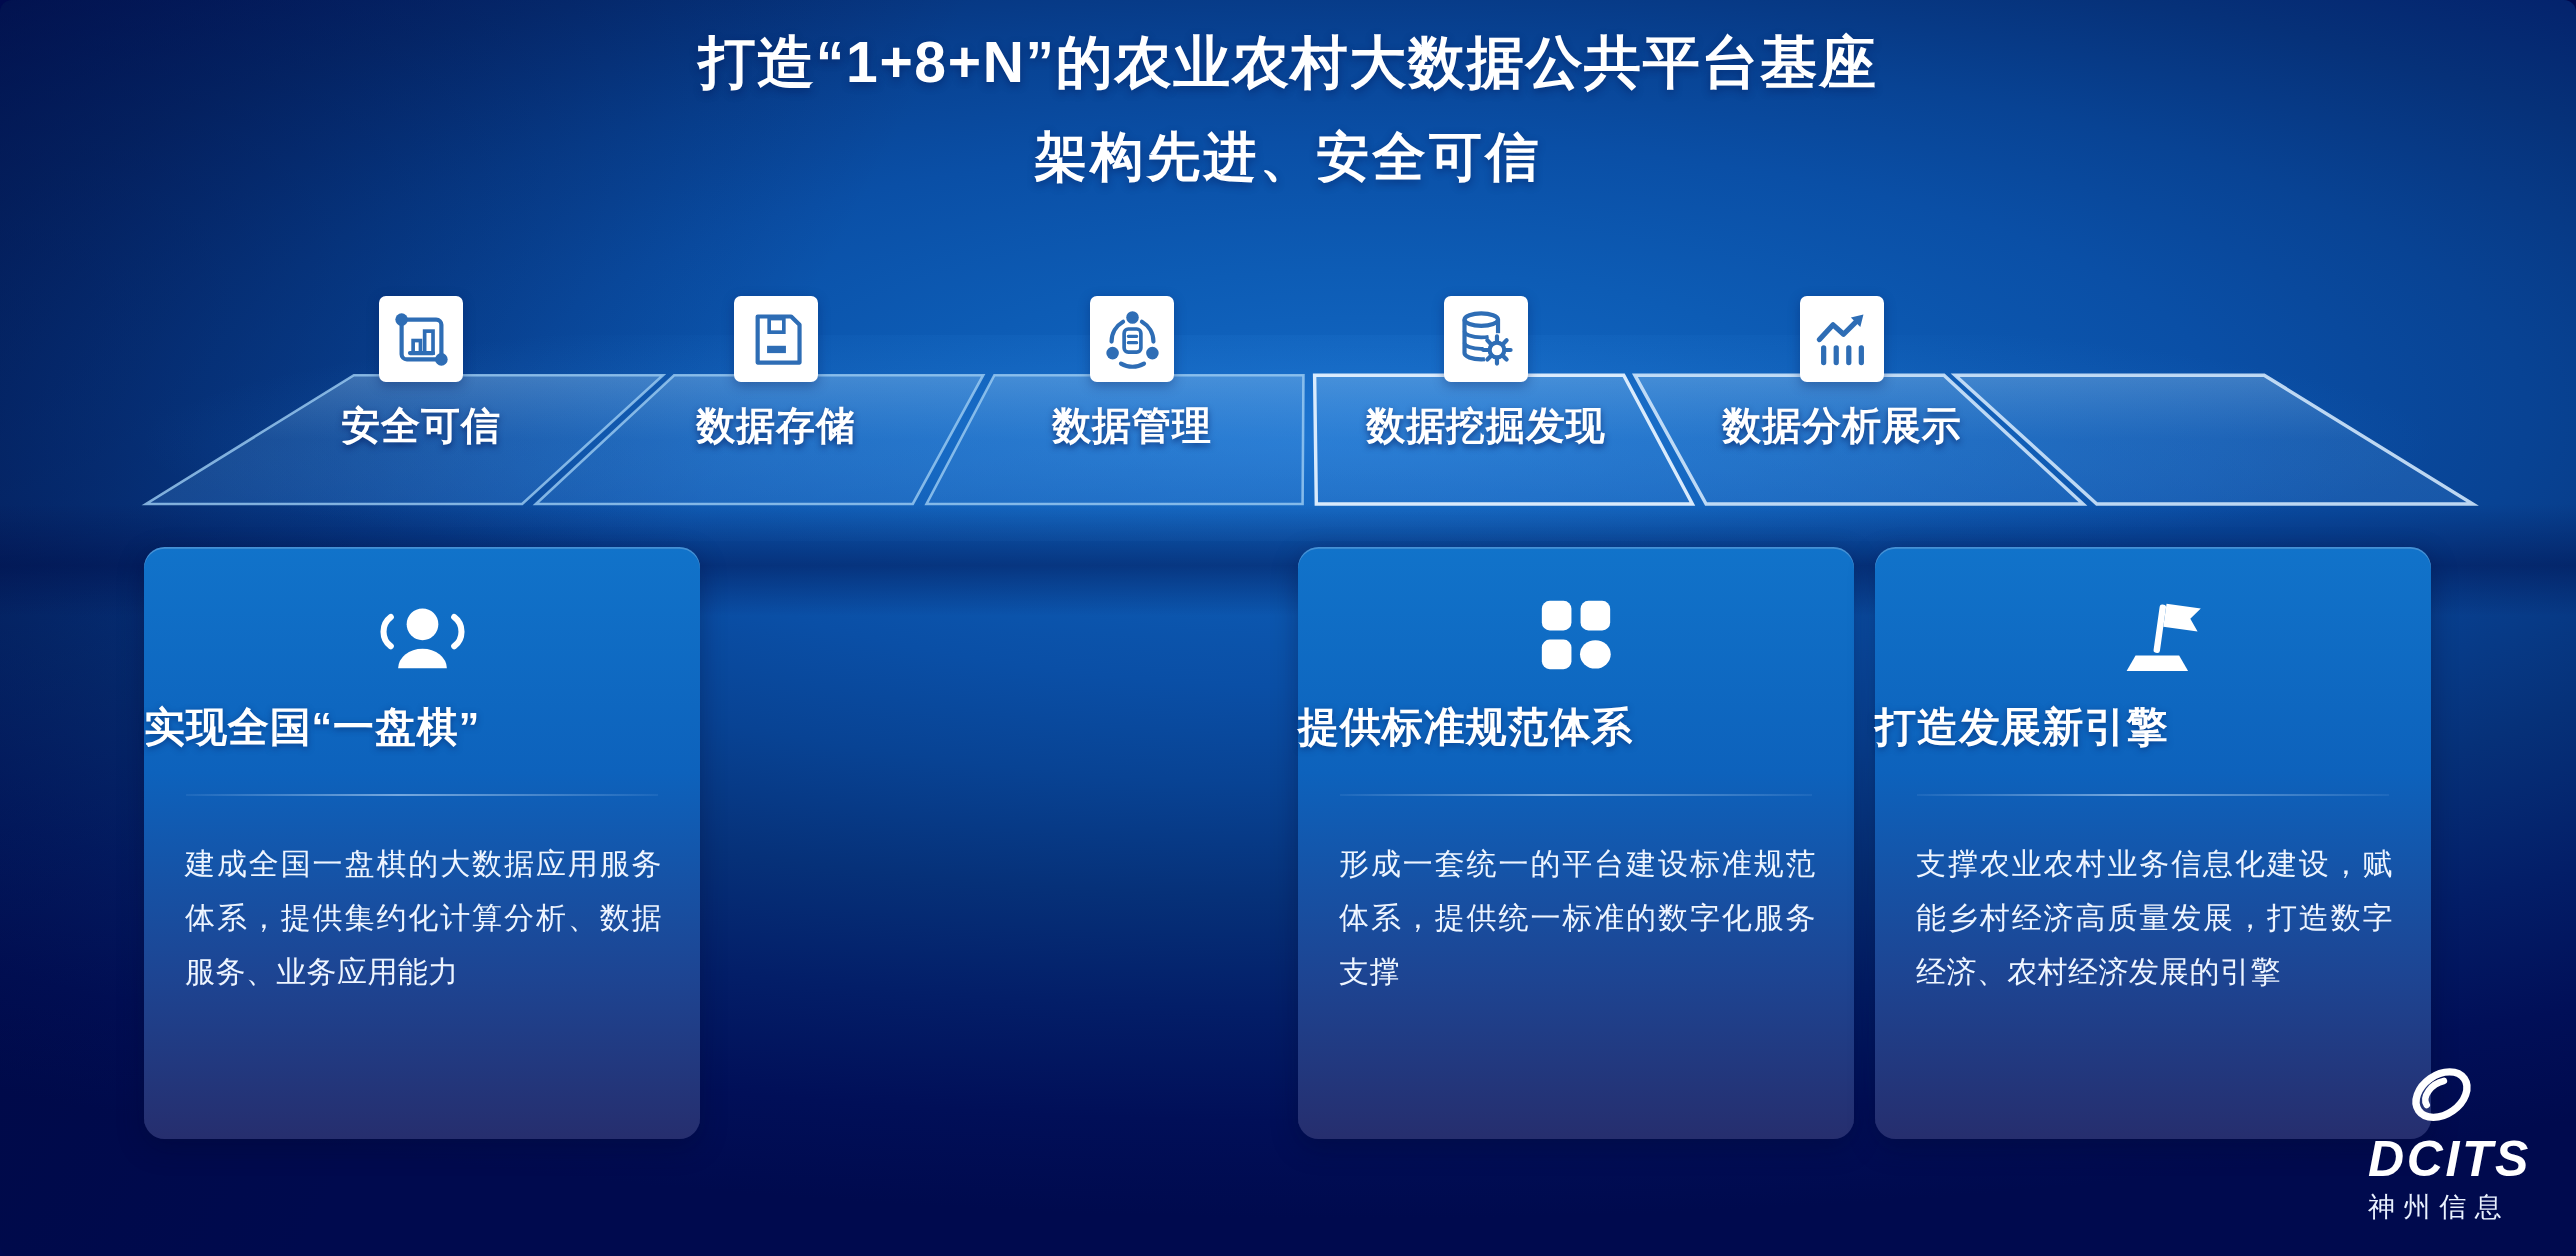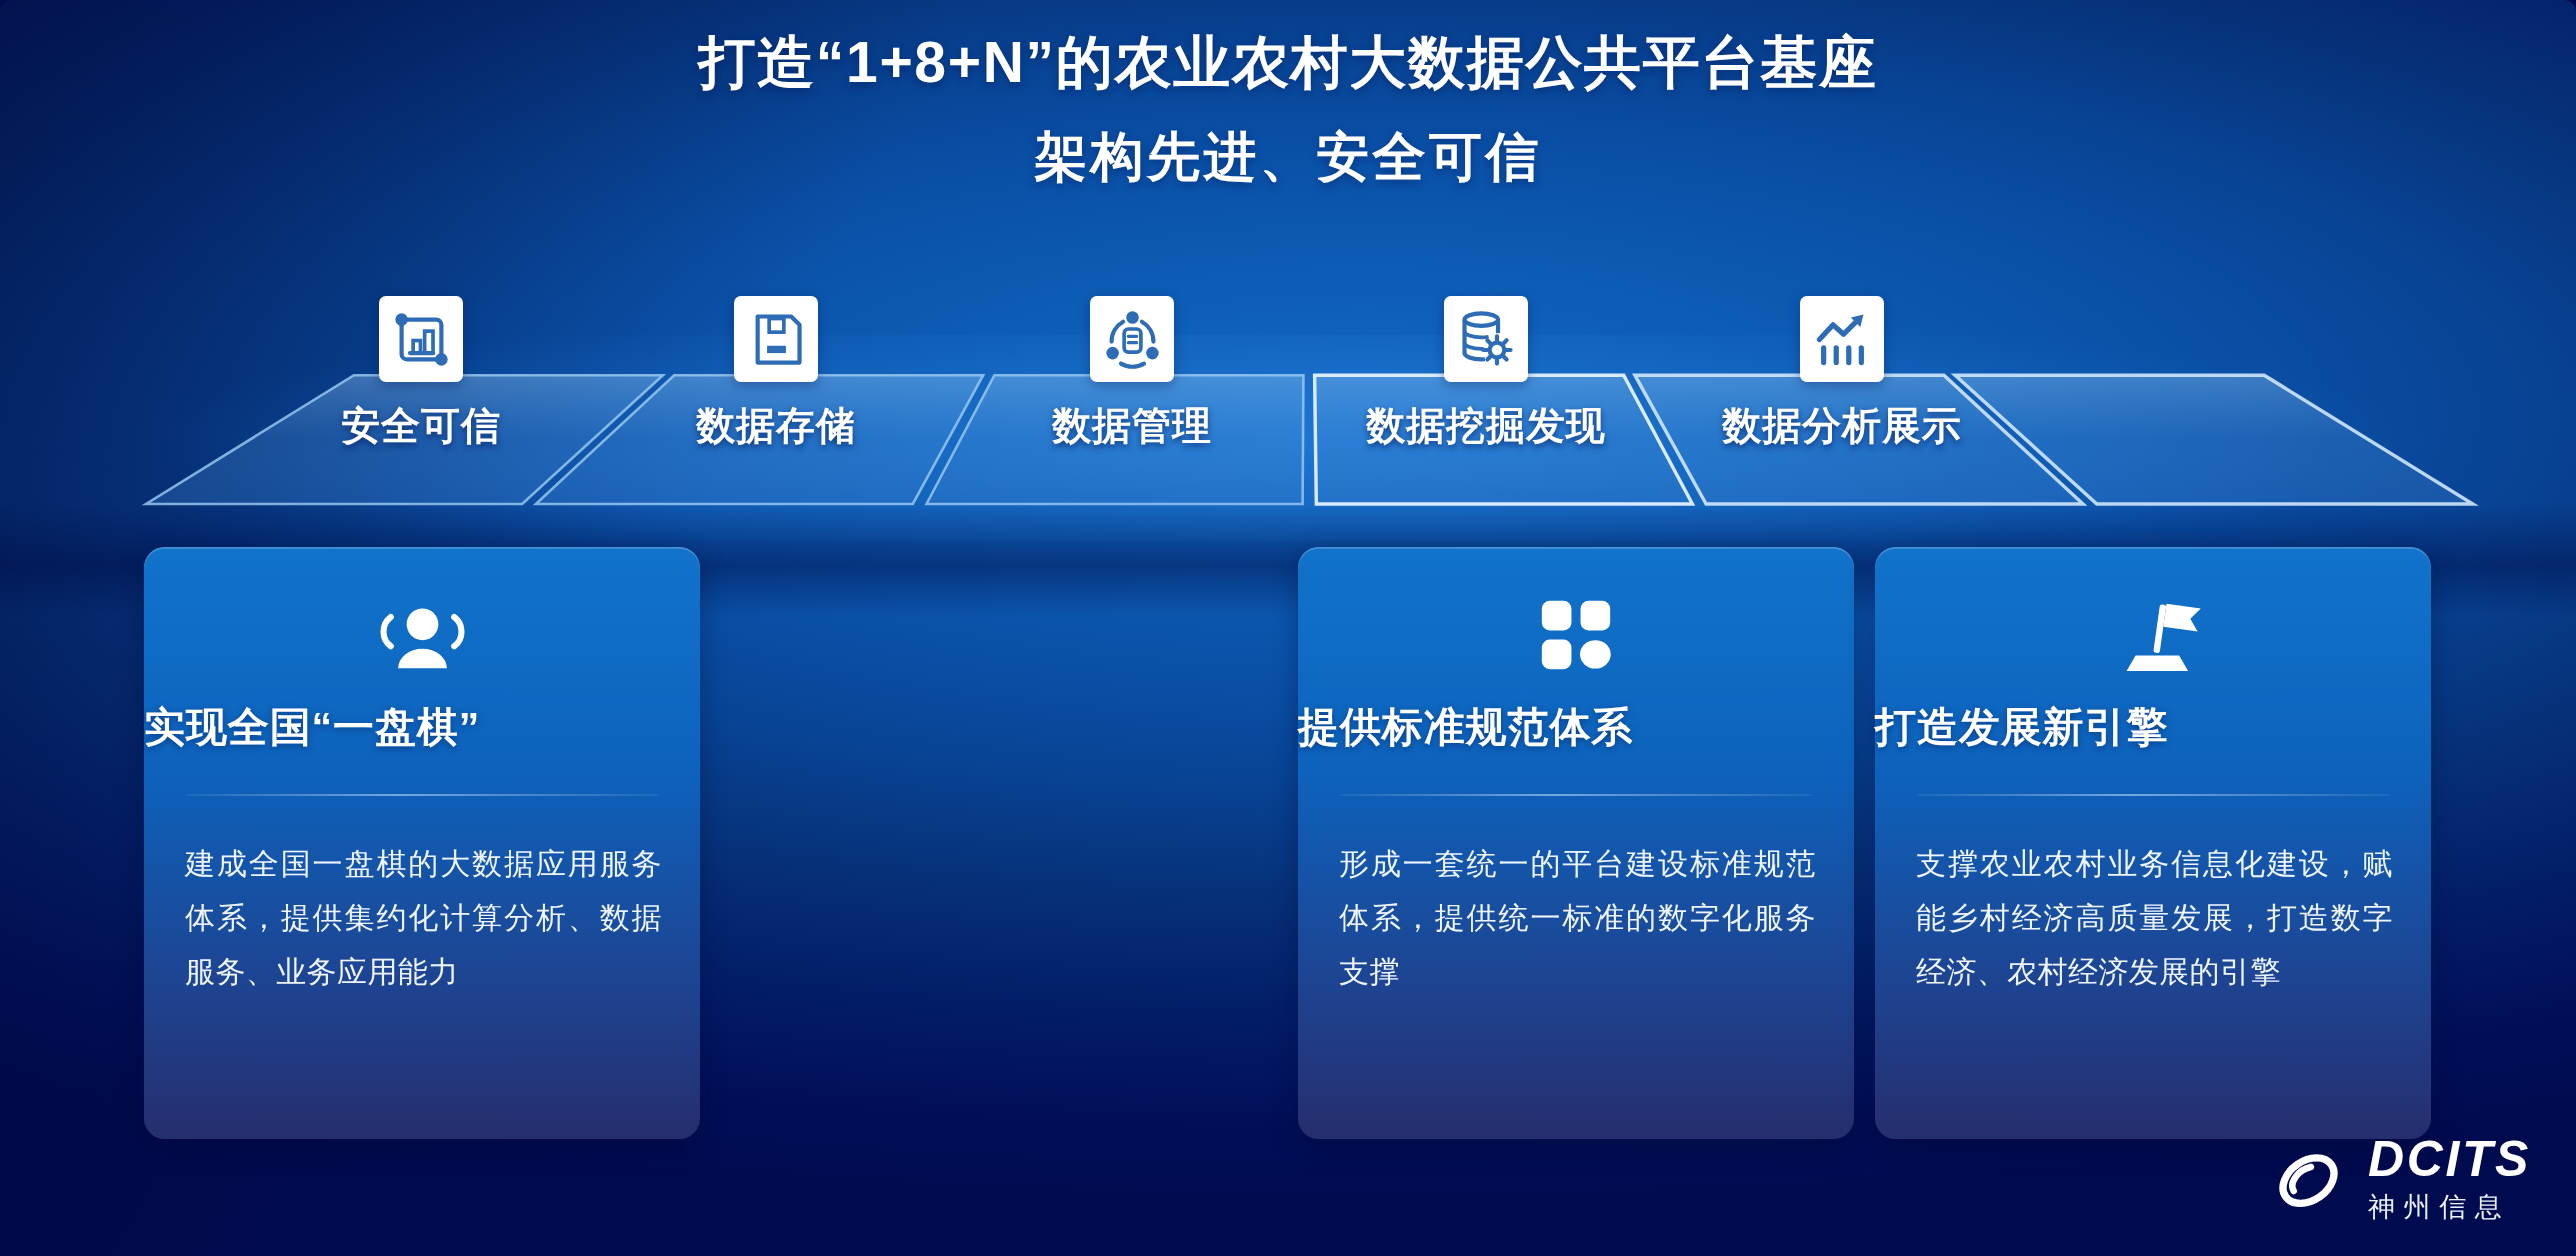--- a/index.html
+++ b/index.html
@@ -38,21 +38,21 @@
     box-shadow:inset 0 1.7px 0 rgba(255,255,255,.22), 0 8.6px 26px rgba(0,10,50,.35);}
   .card .card-icon{height:129px;display:flex;align-items:flex-end;justify-content:center;}
   .card .card-icon svg{display:block;}
   .card .card-title{margin-top:24px;text-align:left;font-size:41px;font-weight:700;letter-spacing:0.9px;
     text-shadow:0 1.7px 6.9px rgba(0,25,90,.5);white-space:nowrap;}
   .card .divider{position:absolute;left:7.5%;top:247px;width:85%;height:1.7px;
     background:linear-gradient(90deg, rgba(190,220,255,0.08), rgba(200,228,255,0.55) 45%, rgba(190,220,255,0.08));}
   .card .card-body{position:absolute;left:41px;right:38px;top:290px;font-size:30px;line-height:54px;
     color:#eef5ff;text-align:justify;letter-spacing:0.4px;}
 
-  .logo{position:absolute;right:45px;bottom:31px;display:flex;align-items:center;}
+  .logo{position:absolute;right:45px;bottom:31px;display:flex;align-items:center;flex-direction:column;}
   .logo .swoosh{width:89px;height:82px;margin-right:15.5px;}
   .logo .brand{font-size:50px;font-weight:700;font-style:italic;letter-spacing:2.6px;line-height:1;}
   .logo .company{font-size:27px;letter-spacing:8.6px;margin-top:5.2px;color:#eaf2ff;}
 </style>
 </head>
 <body>
 
 <div class="stage">
   <div class="band"></div>
   <div class="under-shadow"></div>

